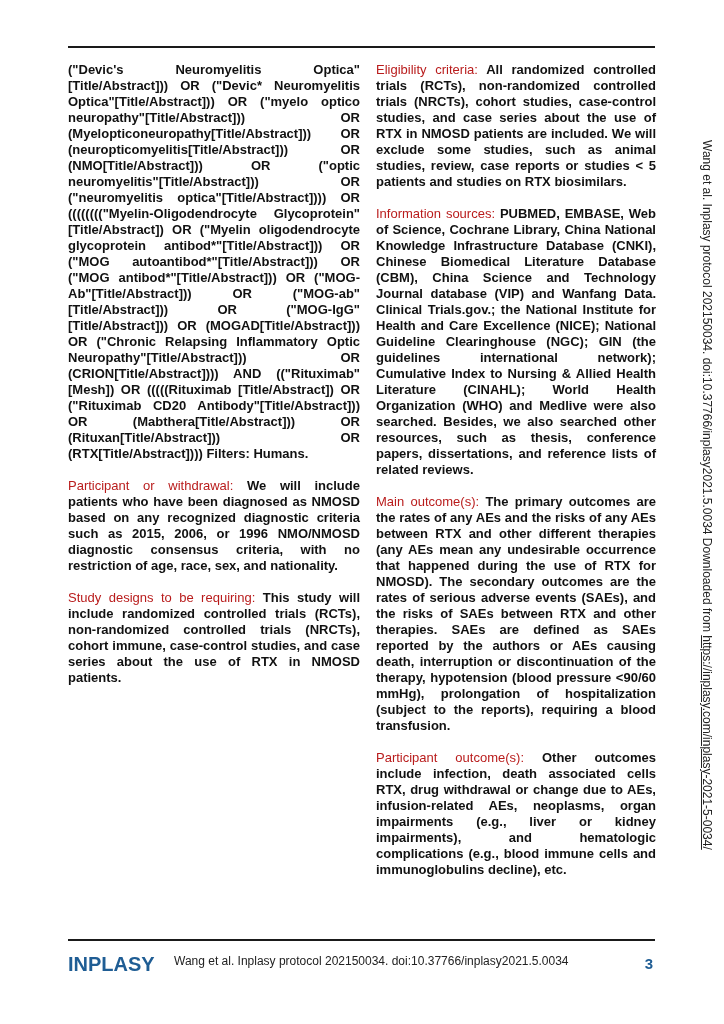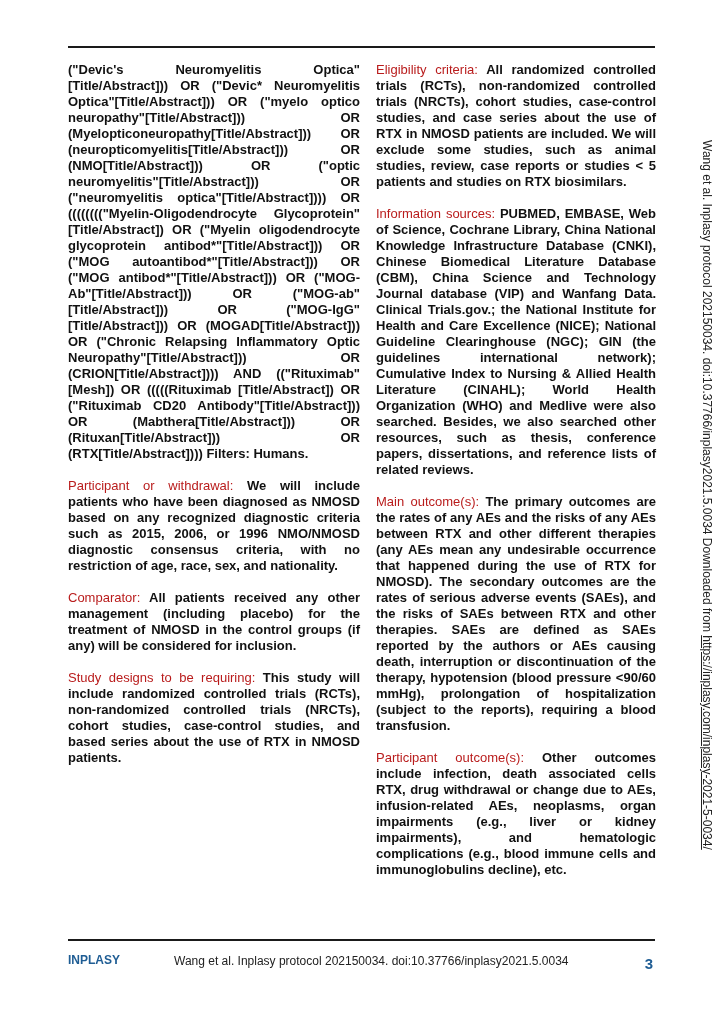--- a/index.html
+++ b/index.html
@@ -7,38 +7,37 @@
            font-family: "Liberation Sans", sans-serif; color: #111; }
     .rule-top { position: absolute; left: 68px; top: 46px; width: 587px; height: 2px; background: #1a1a1a; }
     .rule-bottom { position: absolute; left: 68px; top: 939px; width: 587px; height: 2px; background: #1a1a1a; }
     .col { position: absolute; top: 62px; width: 292px; font-size: 13px; line-height: 16px;
            font-weight: bold; text-align: justify; }
     .col-left { left: 68px; }
     .col-right { left: 376px; width: 280px; }
     .col p { margin: 0 0 16px 0; }
     .lbl { color: #b91c1c; font-weight: normal; }
     .footer { position: absolute; top: 953px; left: 68px; width: 587px; height: 24px; }
-    .brand { position: absolute; left: 0; top: 0; font-size: 12px; font-weight: bold; color: #1f5d94; text-align: right; }
+    .brand { position: absolute; left: 0; top: 0; font-size: 20px; font-weight: bold; color: #1f5d94; text-align: right; }
     .cite { position: absolute; left: 106px; top: 1px; font-size: 12px; color: #222; font-weight: normal; }
     .pagenum { position: absolute; right: 2px; top: 2px; font-size: 15px; font-weight: bold; color: #1f5d94; }
     .side { position: absolute; left: 707px; top: 140px; transform-origin: 0 0;
             transform: rotate(90deg) translateY(-50%); white-space: nowrap;
             font-size: 12px; color: #222; }
     .side .link { text-decoration: underline; color: #222; }
   </style>
 </head>
 <body>
 
 <div class="rule-top"></div>
 
 <div class="col col-left">
   <p>("Devic's Neuromyelitis Optica"[Title/Abstract])) OR ("Devic* Neuromyelitis Optica"[Title/Abstract])) OR ("myelo optico neuropathy"[Title/Abstract])) OR (Myelopticoneuropathy[Title/Abstract])) OR (neuropticomyelitis[Title/Abstract])) OR (NMO[Title/Abstract])) OR ("optic neuromyelitis"[Title/Abstract])) OR ("neuromyelitis optica"[Title/Abstract]))) OR (((((((("Myelin-Oligodendrocyte Glycoprotein"[Title/Abstract]) OR ("Myelin oligodendrocyte glycoprotein antibod*"[Title/Abstract])) OR ("MOG autoantibod*"[Title/Abstract])) OR ("MOG antibod*"[Title/Abstract])) OR ("MOG-Ab"[Title/Abstract])) OR ("MOG-ab"[Title/Abstract])) OR ("MOG-IgG"[Title/Abstract])) OR (MOGAD[Title/Abstract])) OR ("Chronic Relapsing Inflammatory Optic Neuropathy"[Title/Abstract])) OR (CRION[Title/Abstract]))) AND (("Rituximab"[Mesh]) OR (((((Rituximab [Title/Abstract]) OR ("Rituximab CD20 Antibody"[Title/Abstract])) OR (Mabthera[Title/Abstract])) OR (Rituxan[Title/Abstract])) OR (RTX[Title/Abstract]))) Filters: Humans.</p>
   <p><span class="lbl">Participant or withdrawal:</span> <span>We will include patients who have been diagnosed as NMOSD based on any recognized diagnostic criteria such as 2015, 2006, or 1996 NMO/NMOSD diagnostic consensus criteria, with no restriction of age, race, sex, and nationality.</span></p>
-  <p><span class="lbl">Comparator:</span> <span>All patients received any other management (including placebo) for the treatment of NMOSD in the control groups (if any) will be considered for inclusion.</span></p>
-  <p><span class="lbl">Study designs to be requiring:</span> <span>This study will include randomized controlled trials (RCTs), non-randomized controlled trials (NRCTs), cohort studies, case-control studies, and based series about the use of RTX in NMOSD patients.</span></p>
+  <p><span class="lbl">Study designs to be requiring:</span> <span>This study will include randomized controlled trials (RCTs), non-randomized controlled trials (NRCTs), cohort immune, case-control studies, and case series about the use of RTX in NMOSD patients.</span></p>
 </div>
 
 <div class="col col-right">
   <p><span class="lbl">Eligibility criteria:</span> <span>All randomized controlled trials (RCTs), non-randomized controlled trials (NRCTs), cohort studies, case-control studies, and case series about the use of RTX in NMOSD patients are included. We will exclude some studies, such as animal studies,  review, case reports or studies &lt; 5 patients and studies on RTX biosimilars.</span></p>
   <p><span class="lbl">Information sources:</span> <span>PUBMED, EMBASE, Web of Science, Cochrane Library, China National Knowledge Infrastructure Database (CNKI), Chinese Biomedical Literature Database (CBM), China Science and Technology Journal database (VIP) and Wanfang Data. Clinical Trials.gov.; the National Institute for Health and Care Excellence (NICE); National Guideline Clearinghouse (NGC); GIN (the guidelines international network); Cumulative Index to Nursing &amp; Allied Health Literature (CINAHL); World Health Organization (WHO) and Medlive were also searched. Besides, we also searched other resources, such as thesis, conference papers, dissertations, and reference lists of related reviews.</span></p>
   <p><span class="lbl">Main outcome(s):</span> <span>The primary outcomes are the rates of any AEs and the risks of any AEs between RTX and other different therapies (any AEs mean any undesirable occurrence that happened during the use of RTX for NMOSD). The secondary outcomes are the rates of serious adverse events (SAEs), and the risks of SAEs between RTX and other therapies. SAEs are defined as SAEs reported by the authors or AEs causing death, interruption or discontinuation of the therapy, hypotension (blood pressure &lt;90/60 mmHg), prolongation of hospitalization (subject to the reports), requiring a blood transfusion.</span></p>
   <p><span class="lbl">Participant outcome(s):</span> <span>Other outcomes include infection, death associated cells RTX, drug withdrawal or change due to AEs, infusion-related AEs, neoplasms, organ impairments (e.g., liver or kidney impairments), and hematologic complications (e.g., blood immune cells and immunoglobulins decline), etc.</span></p>
 </div>
 
 <div class="rule-bottom"></div>

